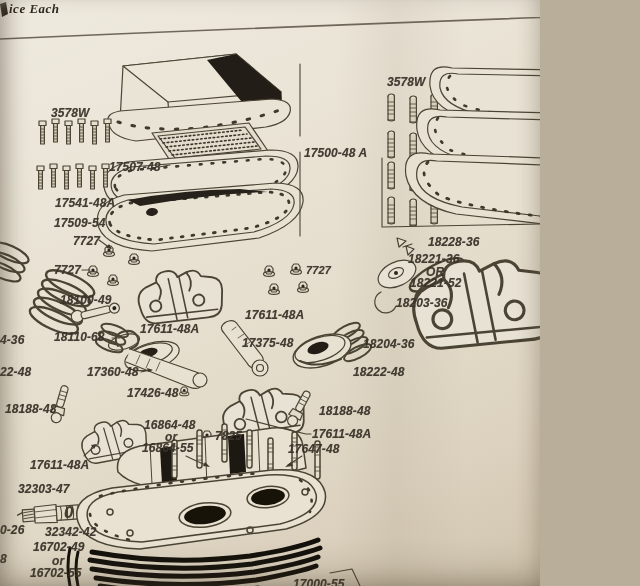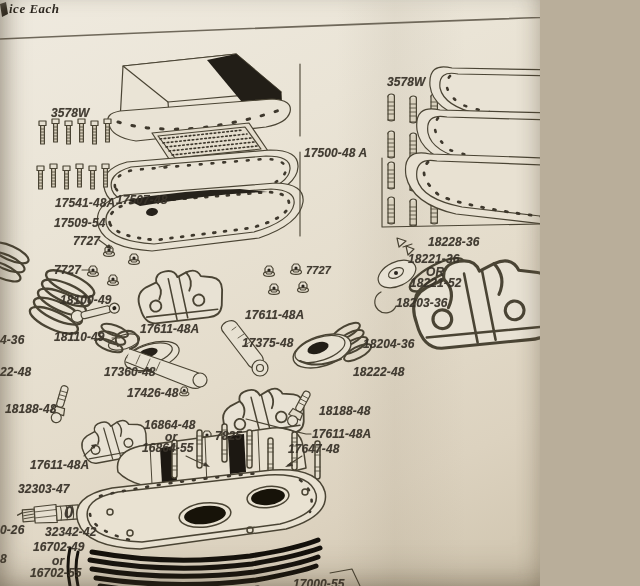--- a/index.html
+++ b/index.html
@@ -320,32 +320,32 @@
         <path d="M84,456 Q90,450 94,447"></path>
           <path d="M97,444 l-6,1 l3,4 z" fill="#3e382d" stroke="none"></path>
         <path d="M330,573 L352,569 L360,586"></path>
         <path d="M412,244 L403,247"></path>
       </g>
     </g>
   </svg>
 
   <div class="labels" id="labels">
       <div class="lbl" style="left: 51px; top: 106px;">3578W</div>
-      <div class="lbl" style="left: 116px; top: 160px; margin-top: 33px;">17507-48</div>
+      <div class="lbl" style="left: 109px; top: 160px;">17507-48</div>
       <div class="lbl" style="left: 55px; top: 196px;">17541-48A</div>
       <div class="lbl" style="left: 54px; top: 216px;">17509-54</div>
       <div class="lbl" style="left: 73px; top: 234px;">7727</div>
       <div class="lbl" style="left: 54px; top: 263px;">7727</div>
       <div class="lbl" style="left: 306px; top: 264px; font-size: 11px;">7727</div>
       <div class="lbl" style="left: 60px; top: 293px;">18100-49</div>
-      <div class="lbl" style="left: 54px; top: 330px;">18110-49</div>
+      <div class="lbl" style="left: 54px; top: 330px;">18110-68</div>
       <div class="lbl" style="left: 140px; top: 322px;">17611-48A</div>
       <div class="lbl" style="left: 245px; top: 308px;">17611-48A</div>
       <div class="lbl" style="left: 242px; top: 336px;">17375-48</div>
-      <div class="lbl" style="left: 87px; top: 365px; margin-left: 17px;">17360-48</div>
+      <div class="lbl" style="left: 87px; top: 365px;">17360-48</div>
       <div class="lbl" style="left: 127px; top: 386px;">17426-48</div>
       <div class="lbl" style="left: 5px; top: 402px;">18188-48</div>
       <div class="lbl" style="left: 319px; top: 404px;">18188-48</div>
       <div class="lbl" style="left: 144px; top: 418px;">16864-48</div>
       <div class="lbl" style="left: 165px; top: 430px;">or</div>
       <div class="lbl" style="left: 142px; top: 441px;">16864-55</div>
       <div class="lbl" style="left: 215px; top: 429px;">7825</div>
       <div class="lbl" style="left: 312px; top: 427px;">17611-48A</div>
       <div class="lbl" style="left: 288px; top: 442px;">17647-48</div>
       <div class="lbl" style="left: 30px; top: 458px;">17611-48A</div>

